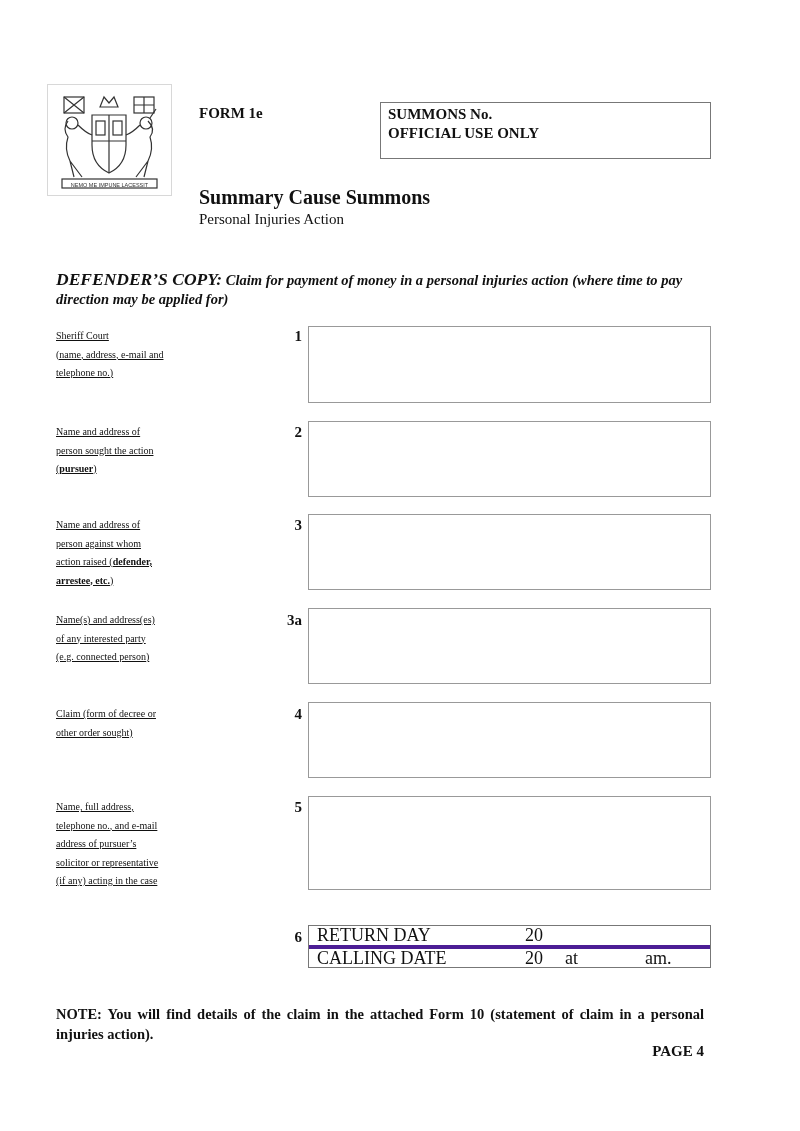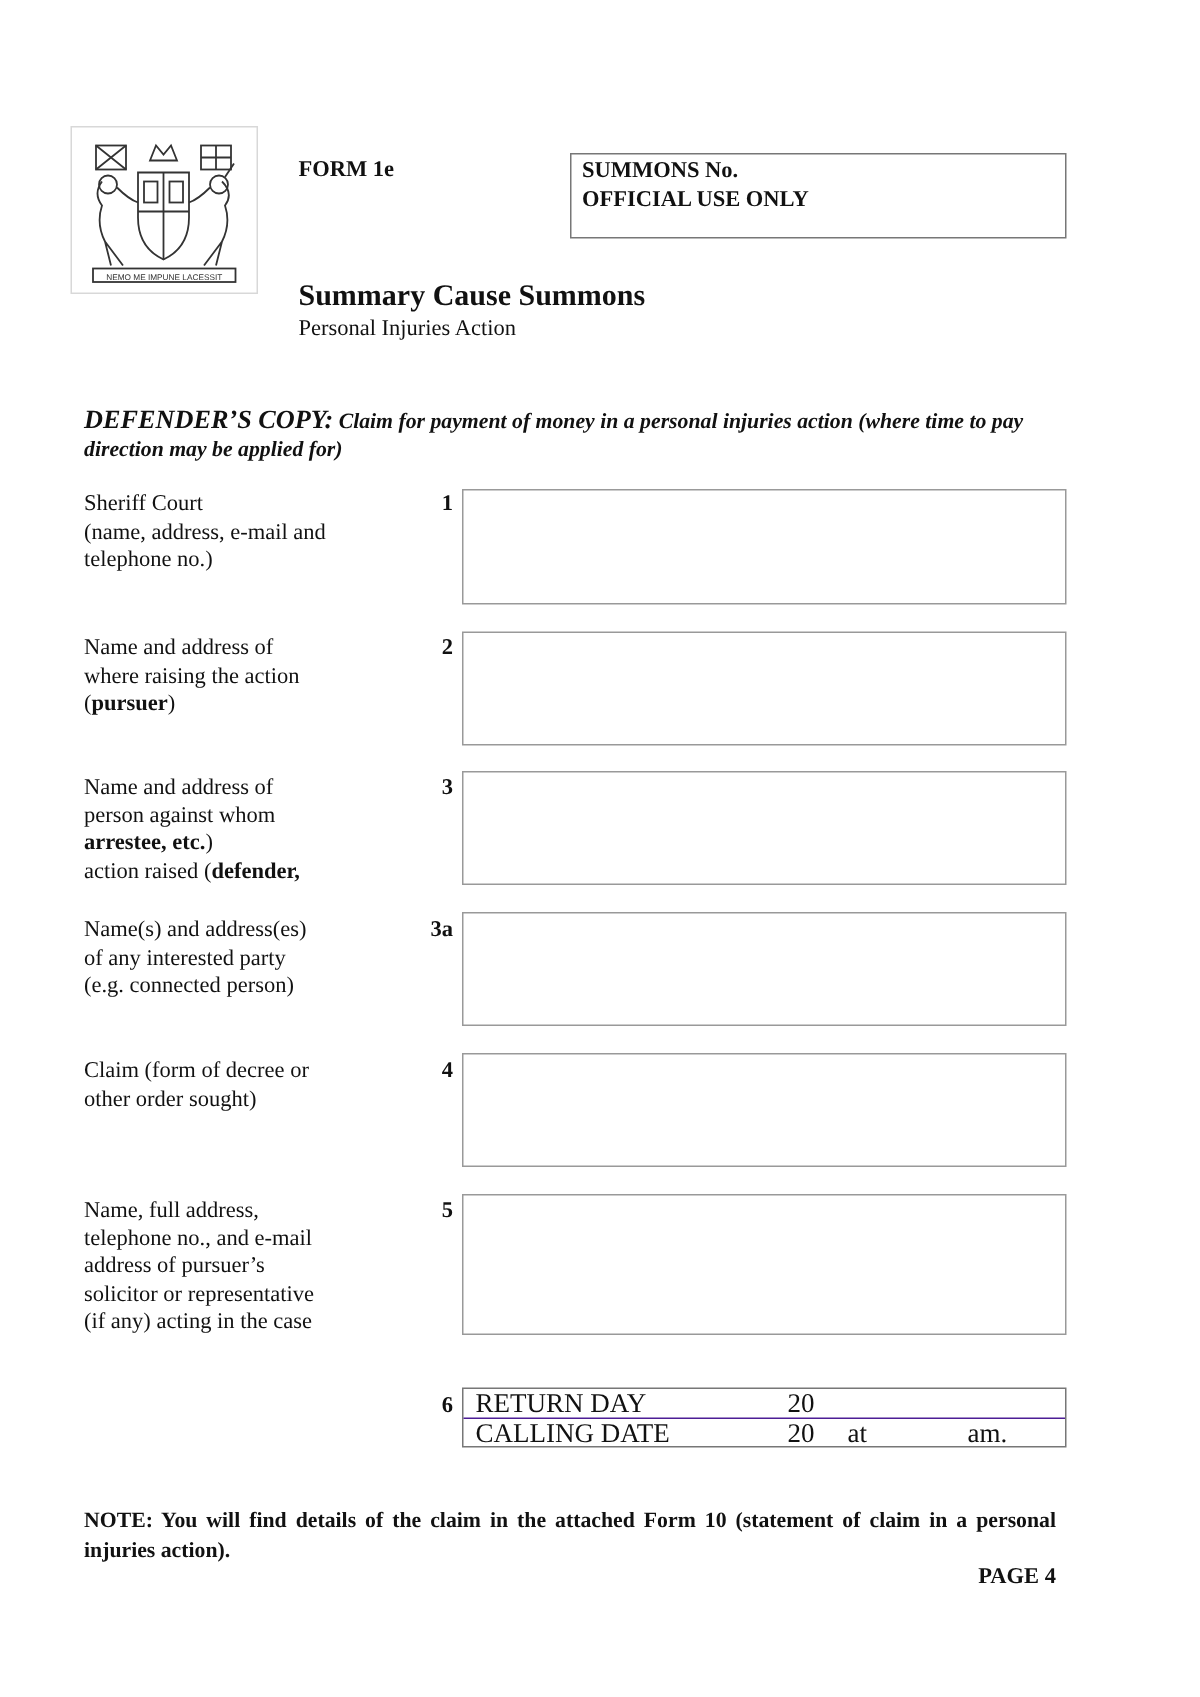--- a/index.html
+++ b/index.html
@@ -6,26 +6,26 @@
   body { width: 800px; height: 1131px; position: relative; overflow: hidden;
          font-family: "Liberation Serif", "DejaVu Serif", serif; color: #111; }
   .abs { position: absolute; }
   .crest { left: 47px; top: 84px; width: 125px; height: 112px; border: 1px solid #d8d8d8; box-sizing: border-box; background: #fff; }
   .form-code { left: 199px; top: 105px; font-size: 15px; font-weight: bold; }
   .official-box { left: 380px; top: 102px; width: 331px; height: 57px; border: 1.5px solid #777; box-sizing: border-box; padding: 2px 7px; font-size: 15px; font-weight: bold; line-height: 19px; }
   .title { left: 199px; top: 186px; font-size: 20px; font-weight: bold; text-align: center; }
   .subtitle { left: 199px; top: 211px; font-size: 15px; font-weight: normal; }
   .defender { left: 56px; top: 270px; width: 650px; font-size: 14.5px; font-weight: bold; line-height: 19px; font-style: italic; }
   .defender .big { font-size: 17.5px; }
-  .label { left: 56px; width: 200px; font-size: 15px; line-height: 18.5px; }
+  .label { left: 56px; width: 200px; font-size: 10px; line-height: 18.5px; text-decoration: underline; }
   .num { width: 30px; text-align: right; font-size: 15px; font-weight: bold; left: 272px; }
   .field { left: 308px; width: 403px; border: 1.5px solid #999; box-sizing: border-box; background: #fff; }
   .dates { left: 308px; top: 925px; width: 403px; border: 1.5px solid #777; box-sizing: border-box; font-size: 18px; font-weight: normal; }
   .dates .row { position: relative; height: 18.5px; line-height: 18.5px; }
-  .dates .row + .row { border-top: 1px solid #4c1d95; }
+  .dates .row + .row { border-top: 4px solid #4c1d95; }
   .dates .c1 { position: absolute; left: 8px; }
   .dates .c2 { position: absolute; left: 216px; }
   .dates .c3 { position: absolute; left: 256px; }
   .dates .c4 { position: absolute; left: 336px; }
   .note { left: 56px; top: 1004px; width: 648px; font-size: 14.5px; font-weight: bold; line-height: 20px; text-align: justify; }
   .page { right: 96px; top: 1043px; font-size: 15px; font-weight: bold; }
 </style>
 </head>
 <body>
 
@@ -75,31 +75,31 @@
 <div class="abs label" style="top:327px">
   <div>Sheriff Court</div>
   <div>(name, address, e-mail and</div>
   <div>telephone no.)</div>
 </div>
 <div class="abs num" style="top:328px">1</div>
 <div class="abs field" style="top:326px;height:77px"></div>
 
 <div class="abs label" style="top:423px">
   <div>Name and address of</div>
-  <div>where raising the action</div>
+  <div>person sought the action</div>
   <div>(<b>pursuer</b>)</div>
 </div>
 <div class="abs num" style="top:424px">2</div>
 <div class="abs field" style="top:421px;height:76px"></div>
 
 <div class="abs label" style="top:516px">
   <div>Name and address of</div>
   <div>person against whom</div>
+  <div>action raised (<b>defender,</b></div>
   <div><b>arrestee, etc.</b>)</div>
-  <div>action raised (<b>defender,</b></div>
 </div>
 <div class="abs num" style="top:517px">3</div>
 <div class="abs field" style="top:514px;height:76px"></div>
 
 <div class="abs label" style="top:611px">
   <div>Name(s) and address(es)</div>
   <div>of any interested party</div>
   <div>(e.g. connected person)</div>
 </div>
 <div class="abs num" style="top:612px">3a</div>

